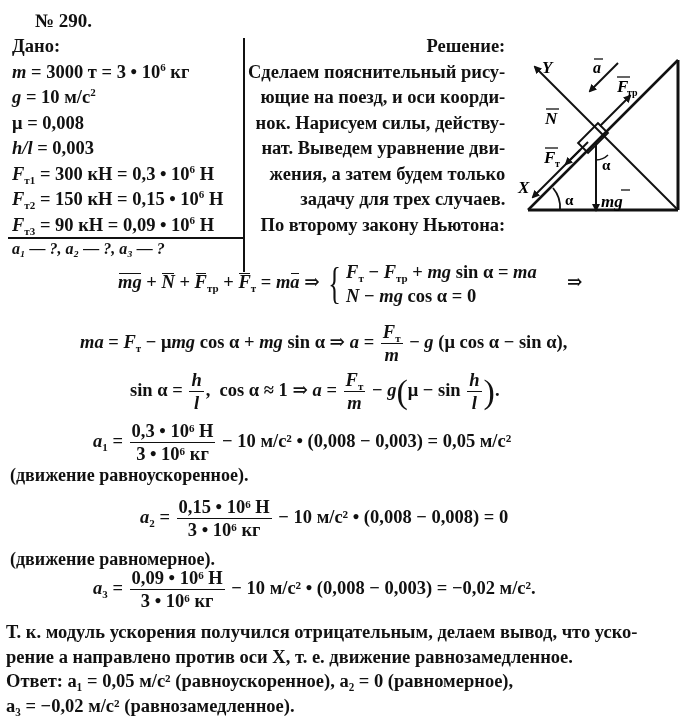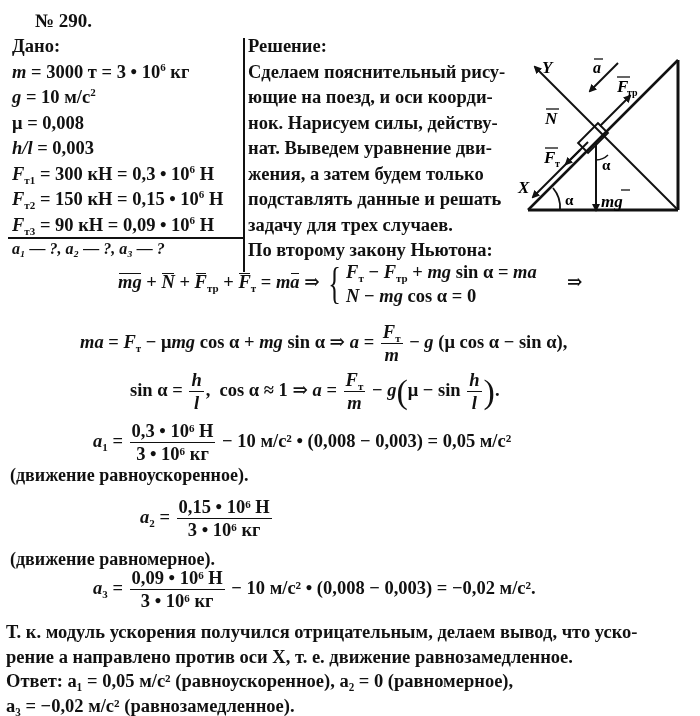--- a/index.html
+++ b/index.html
@@ -11,21 +11,21 @@
   .abs { position: absolute; white-space: nowrap; }
   .num { left: 35px; top: 10px; font-size: 19px; }
   .given { left: 12px; top: 34px; font-size: 18.5px; line-height: 25.5px; }
   .given div { height: 25.5px; }
   i, .it { font-style: italic; }
   sup { font-size: 11px; vertical-align: 7px; line-height: 0; }
   sub { font-size: 11px; vertical-align: -4px; line-height: 0; }
   .vline { position: absolute; left: 243px; top: 38px; width: 2px; height: 234px; background: #111; }
   .hline { position: absolute; left: 8px; top: 237px; width: 236px; height: 2px; background: #111; }
   .find { left: 12px; top: 240px; font-size: 16px; }
-  .solution { left: 248px; top: 34px; font-size: 18.5px; line-height: 25.5px; }
+  .solution { left: 248px; top: 34px; font-size: 18.5px; line-height: 25.5px; text-align: right; }
   .solution div { height: 25.5px; }
   .ov { position: relative; display: inline-block; }
   .ov::before { content: ""; position: absolute; left: 1px; right: 1px; top: 1px; border-top: 1.5px solid #111; }
   .eq { font-size: 18.5px; }
   .frac { display: inline-block; vertical-align: middle; text-align: center; margin: 0 2px; }
   .frac .n { display: block; border-bottom: 1.5px solid #111; padding: 0 2px 1px; line-height: 20px; }
   .frac .d { display: block; line-height: 20px; padding-top: 1px; }
   .brace { display: inline-block; vertical-align: middle; font-size: 44px; font-weight: normal; line-height: 44px; transform: scaleX(0.6); margin-right: -4px; }
   .sys { display: inline-block; vertical-align: middle; line-height: 24px; }
   .bigp { font-size: 34px; font-weight: normal; vertical-align: middle; line-height: 30px; }
@@ -53,21 +53,20 @@
 <div class="abs find it">a₁ — ?, a₂ — ?, a₃ — ?</div>
 <div class="vline"></div>
 
 <div class="abs solution">
   <div>Решение:</div>
   <div>Сделаем пояснительный рису-</div>
   <div>ющие на поезд, и оси коорди-</div>
   <div>нок. Нарисуем силы, действу-</div>
   <div>нат. Выведем уравнение дви-</div>
   <div>жения, а затем будем только</div>
-  <div>подставлять данные и решать</div>
   <div>задачу для трех случаев.</div>
   <div>По второму закону Ньютона:</div>
 </div>
 
 <svg class="abs" style="left:505px;top:40px;" width="195" height="180" viewBox="505 40 195 180">
   <defs>
     <marker id="ah" markerWidth="8" markerHeight="8" refX="6" refY="4" orient="auto" markerUnits="userSpaceOnUse">
       <path d="M0,0 L8,4 L0,8 z" fill="#111"></path>
     </marker>
   </defs>
@@ -138,21 +137,21 @@
 </div>
 
 <div class="abs eq" style="left:93px;top:421px;">
   <i>a</i><sub>1</sub> =
   <span class="frac"><span class="n">0,3 • 10⁶ Н</span><span class="d">3 • 10⁶ кг</span></span><span> − 10 м/с² • (0,008 − 0,003) = 0,05 м/с²</span>
 </div>
 <div class="abs text" style="top:465px;">(движение равноускоренное).</div>
 
 <div class="abs eq" style="left:140px;top:497px;">
   <i>a</i><sub>2</sub> =
-  <span class="frac"><span class="n">0,15 • 10⁶ Н</span><span class="d">3 • 10⁶ кг</span></span>
+  <span class="frac"><span class="n">0,15 • 10⁶ Н</span><span class="d">3 • 10⁶ кг</span></span><span> − 10 м/с² • (0,008 − 0,008) = 0</span>
 </div>
 <div class="abs text" style="top:542px;margin-top:7px;">(движение равномерное).</div>
 
 <div class="abs eq" style="left:93px;top:568px;">
   <i>a</i><sub>3</sub> =
   <span class="frac"><span class="n">0,09 • 10⁶ Н</span><span class="d">3 • 10⁶ кг</span></span><span> − 10 м/с² • (0,008 − 0,003) = −0,02 м/с².</span>
 </div>
 
 <div class="abs final">
   <div>Т. к. модуль ускорения получился отрицательным, делаем вывод, что уско-</div>

